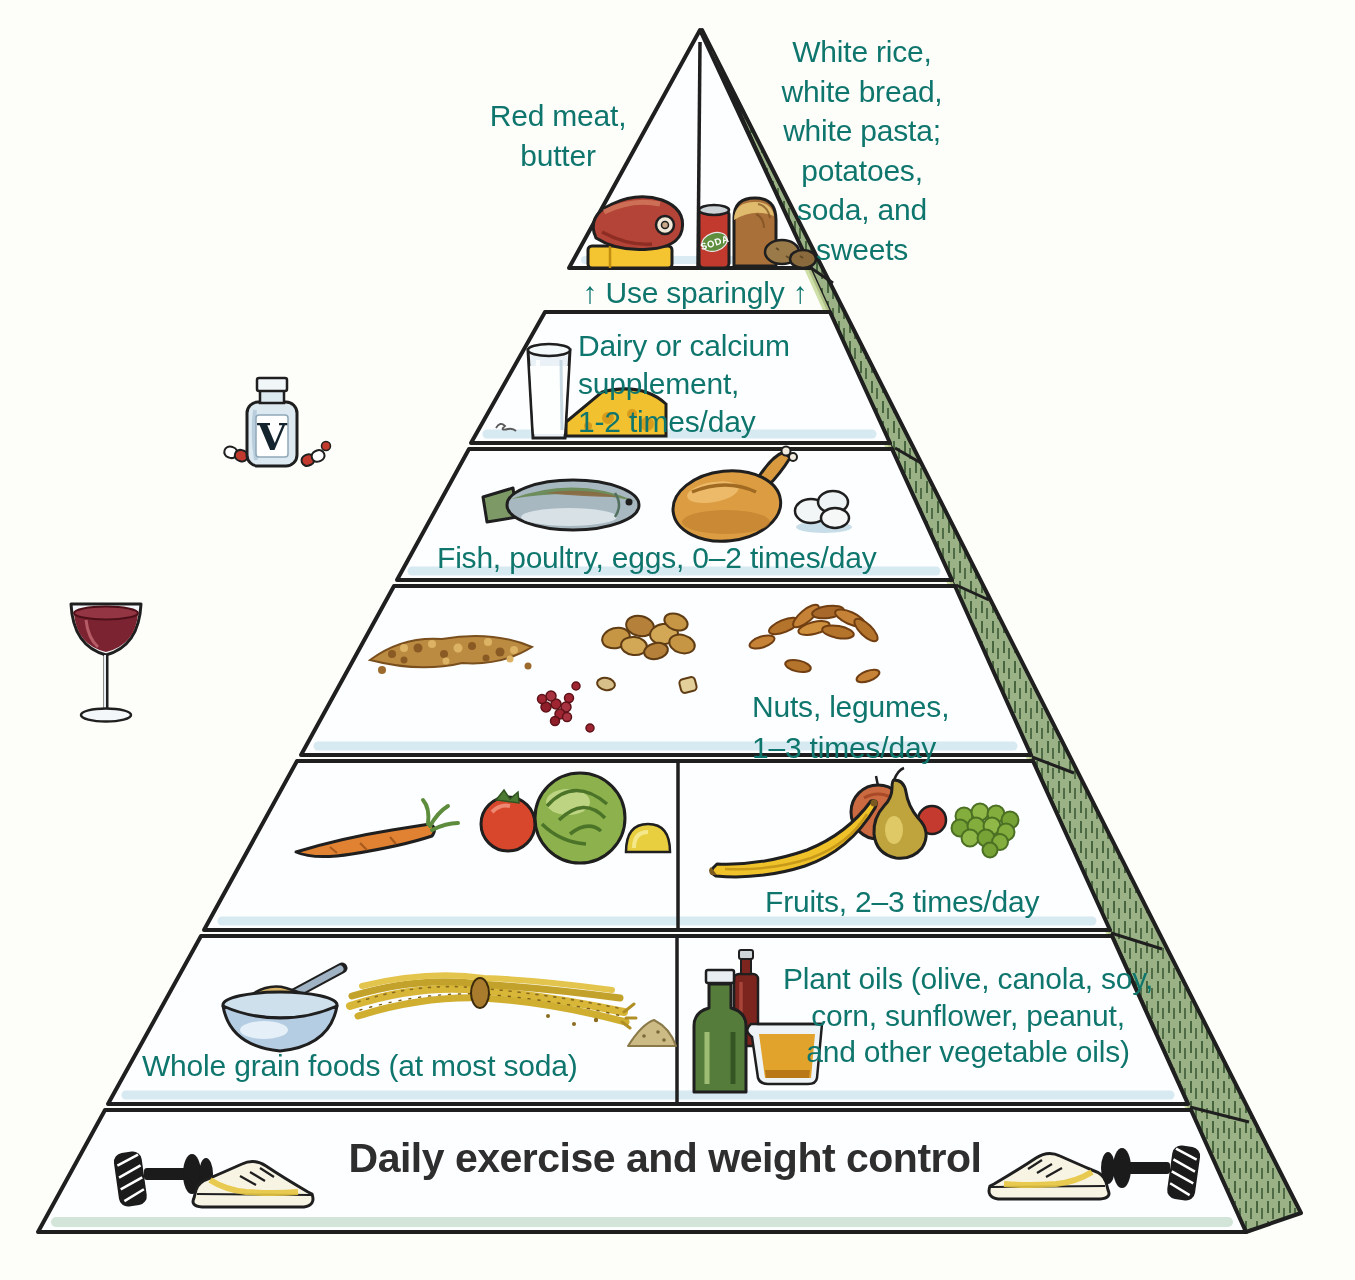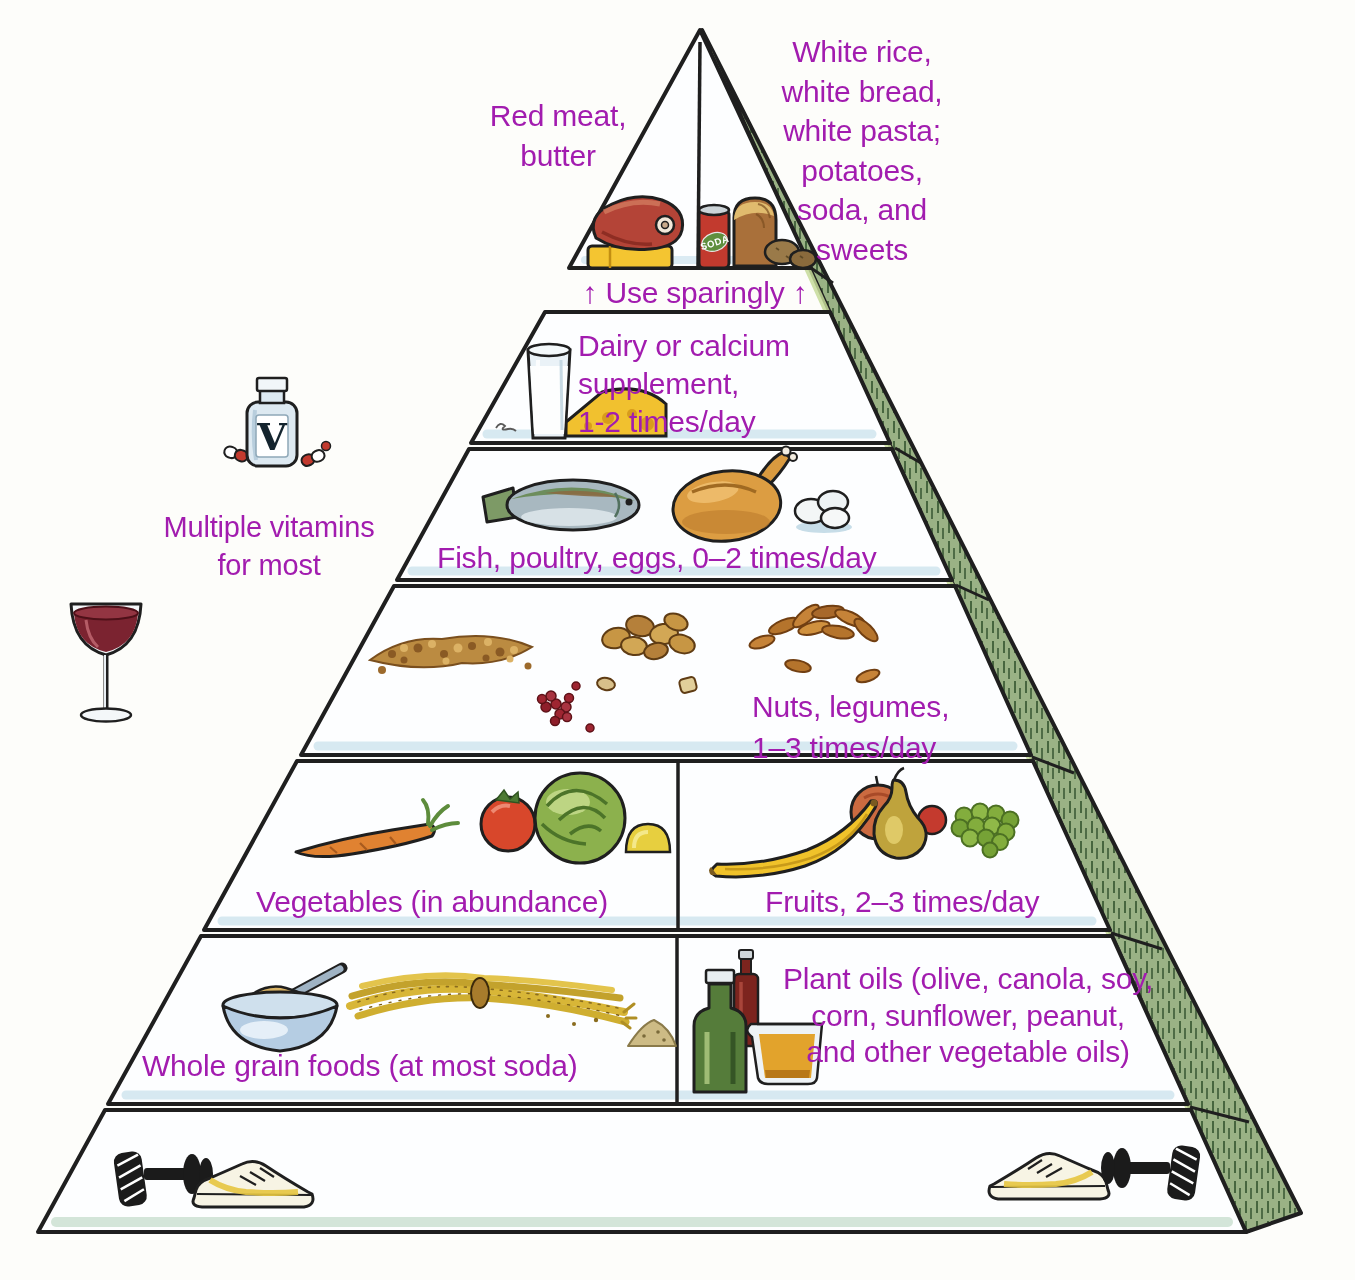--- a/index.html
+++ b/index.html
@@ -1,20 +1,20 @@
 <!DOCTYPE html>
 <html><head>
 <meta charset="utf-8">
 <style>
   html,body{margin:0;padding:0;background:#fdfdfa;}
   #stage{position:relative;width:1355px;height:1280px;background:#fdfdfa;overflow:hidden;
          font-family:"Liberation Sans",sans-serif;color:#3d3d3d;}
   #pyramid-svg{position:absolute;left:0;top:0;}
   .label{position:absolute;white-space:pre-line;font-size:30px;line-height:1.32;
-         color:#a21caf;letter-spacing:-0.2px;}
+         color:#0f766e;letter-spacing:-0.2px;}
   .center{text-align:center;}
   .right{text-align:left;}
   .bold-base{font-weight:bold;font-size:41px;letter-spacing:-0.5px;color:#2e2e2e;line-height:1.1;}
   .small{font-size:29px;}
 </style>
 </head>
 <body>
 
 <div id="stage">
 
@@ -396,28 +396,26 @@
 
 <div class="label right" style="left:578px;top:327px;width:294px;line-height:1.26;">Dairy or calcium
 supplement,
 1-2 times/day</div>
 
 <div class="label" style="left:437px;top:538px;">Fish, poultry, eggs, 0–2 times/day</div>
 
 <div class="label" style="left:752px;top:686px;line-height:1.38;">Nuts, legumes,
 1–3 times/day</div>
 
-<div class="label" style="left:256px;top:882px;">Vegetables (in abundance)</div>
 
 <div class="label" style="left:765px;top:882px;">Fruits, 2–3 times/day</div>
 
 <div class="label" style="left:142px;top:1046px;">Whole grain foods (at most soda)</div>
 
 <div class="label center" style="left:742px;top:961px;width:452px;line-height:1.22;">Plant oils (olive, canola, soy,
 corn, sunflower, peanut,
 and other vegetable oils)</div>
 
-
-<div class="label center small" style="left:138px;top:508px;width:262px;">Multiple vitamins
-for most</div>
+<div class="label center bold-base" style="left:335px;top:1136px;width:660px;">Daily exercise and weight control</div>
+
 
 
 </div>
 
 </body></html>

